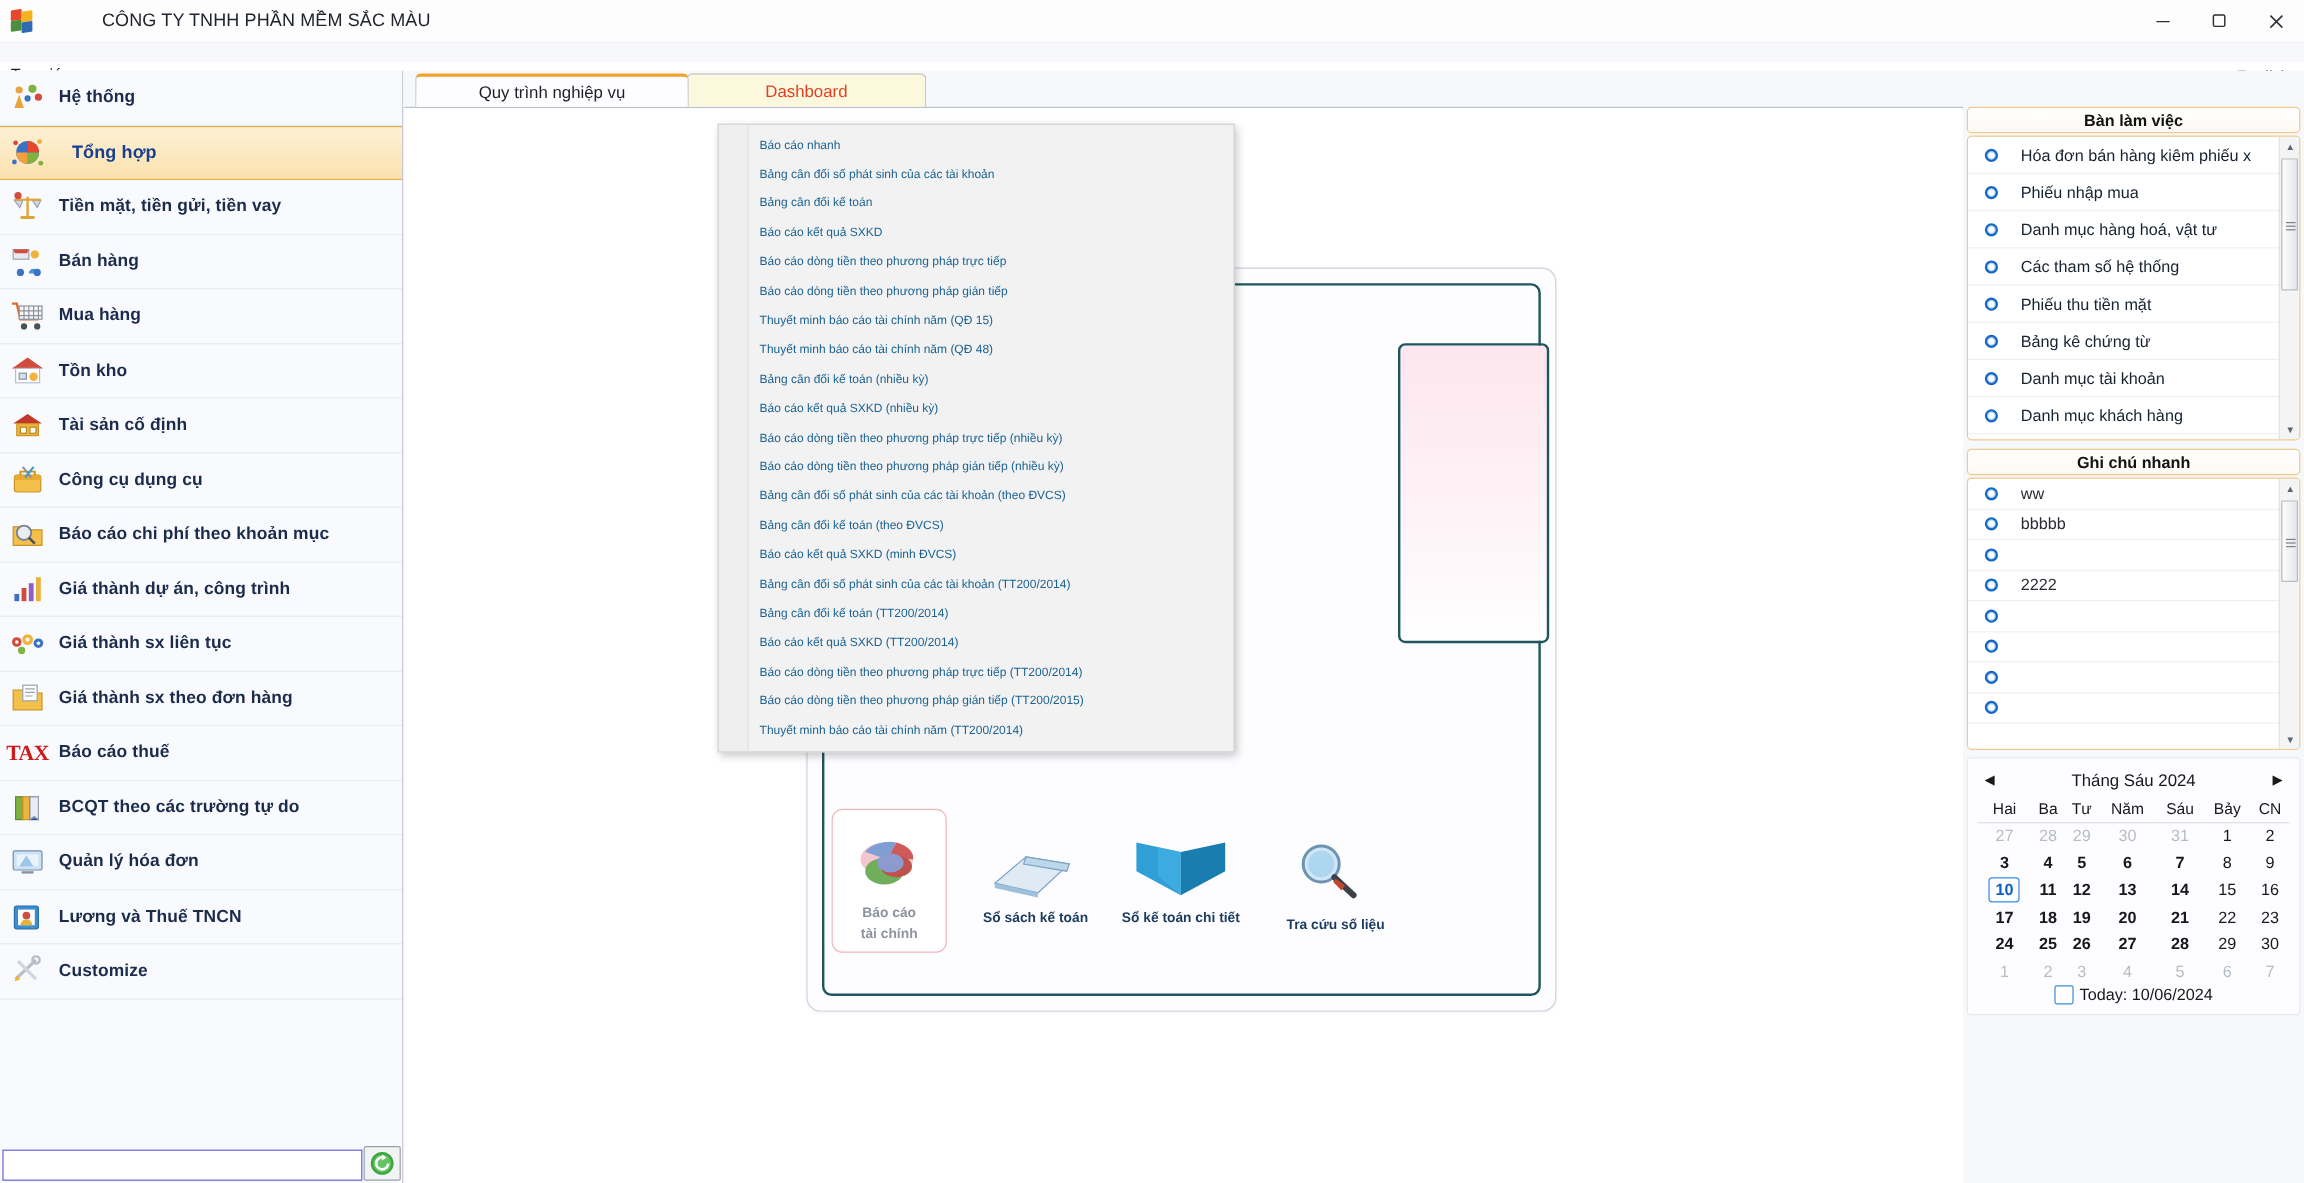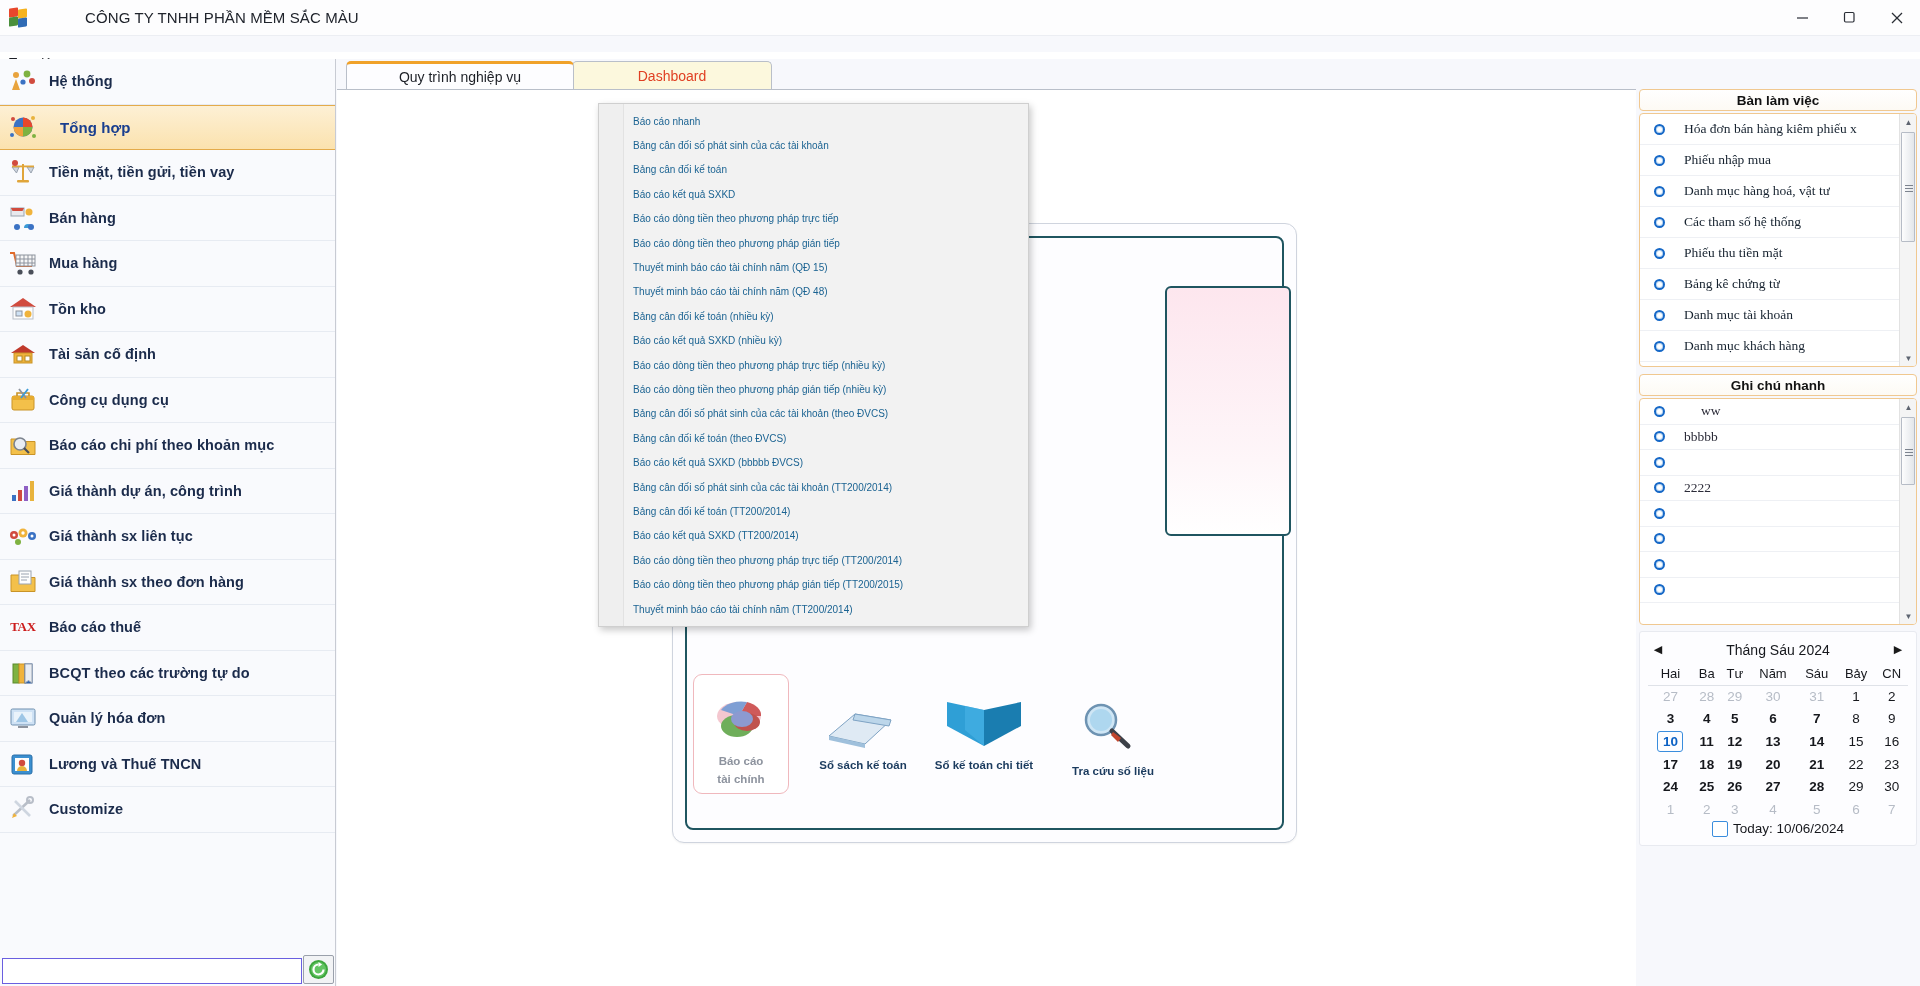--- a/index.html
+++ b/index.html
@@ -66,21 +66,21 @@
   }
   .side-item.active {
     background: linear-gradient(180deg,#fdf0d5 0%, #fbe2ae 100%);
     border-top: 1px solid #e4ab4a; border-bottom: 1px solid #e4ab4a;
   }
   .side-item.active .lbl { color: #193e8f; margin-left: 22px; font-size: 15px; }
   .ico { width: 30px; height: 30px; flex: none; position: relative; display:block; }
   .ico svg { display: block; width: 30px; height: 30px; }
   .ico-tax {
     width: 30px; height: 30px; display: flex; align-items: center; justify-content: center;
-    font-family: "Liberation Serif", serif; font-weight: bold; font-size: 13px; color: #cc1b1b;
+    font-family: "Liberation Serif", serif; font-weight: bold; font-size: 18px; color: #cc1b1b;
     letter-spacing: -.3px;
   }
 
   
   .search-wrap {
     position: absolute; left: 0; bottom: 0; width: 336px; height: 38px;
     display: flex; align-items: flex-end; padding: 0 2px 2px 2px;
   }
   .search-input {
     flex: 1; height: 26px; border: 1px solid #6a5fe0; background: #fff;
@@ -185,21 +185,21 @@
     margin: 0 3px; height: 22px; line-height: 21px; text-align: center;
     font-size: 13.5px; font-weight: bold; color: #121212;
     background: linear-gradient(180deg,#ffffff 0%, #fdfaf4 100%);
     border: 1px solid #f0c890; border-radius: 4px;
   }
   .panel-box {
     margin: 2px 3px 0 3px; background: #fff;
     border: 1px solid #f0c890; border-radius: 4px;
     position: relative; overflow: hidden;
   }
-  .pb-rows { position: absolute; left: 0; top: 0; right: 17px; bottom: 0; font-family: Liberation Serif, serif; }
+  .pb-rows { position: absolute; left: 0; top: 0; right: 17px; bottom: 0; }
   .pb-row {
     height: 31px; display: flex; align-items: center;
     border-bottom: 1px solid #eef0f4; padding-left: 14px;
   }
   .bullet {
     width: 11px; height: 11px; border-radius: 50%; flex: none;
     border: 2.5px solid #1668c7; background: #ffffff;
     box-shadow: inset 0 0 0 1px #bcd8f3;
   }
   .pb-label { font-size: 13.5px; color: #16222f; margin-left: 19px; white-space: nowrap; overflow: hidden; }
@@ -598,21 +598,21 @@
       <div class="dd-item">Báo cáo dòng tiền theo phương pháp trực tiếp</div>
       <div class="dd-item">Báo cáo dòng tiền theo phương pháp gián tiếp</div>
       <div class="dd-item">Thuyết minh báo cáo tài chính năm (QĐ 15)</div>
       <div class="dd-item">Thuyết minh báo cáo tài chính năm (QĐ 48)</div>
       <div class="dd-item">Bảng cân đối kế toán (nhiều kỳ)</div>
       <div class="dd-item">Báo cáo kết quả SXKD (nhiều kỳ)</div>
       <div class="dd-item">Báo cáo dòng tiền theo phương pháp trực tiếp (nhiều kỳ)</div>
       <div class="dd-item">Báo cáo dòng tiền theo phương pháp gián tiếp (nhiều kỳ)</div>
       <div class="dd-item">Bảng cân đối số phát sinh của các tài khoản (theo ĐVCS)</div>
       <div class="dd-item">Bảng cân đối kế toán (theo ĐVCS)</div>
-      <div class="dd-item">Báo cáo kết quả SXKD (bbbbb ĐVCS)</div>
+      <div class="dd-item">Báo cáo kết quả SXKD (minh ĐVCS)</div>
       <div class="dd-item">Bảng cân đối số phát sinh của các tài khoản (TT200/2014)</div>
       <div class="dd-item">Bảng cân đối kế toán (TT200/2014)</div>
       <div class="dd-item">Báo cáo kết quả SXKD (TT200/2014)</div>
       <div class="dd-item">Báo cáo dòng tiền theo phương pháp trực tiếp (TT200/2014)</div>
       <div class="dd-item">Báo cáo dòng tiền theo phương pháp gián tiếp (TT200/2015)</div>
       <div class="dd-item">Thuyết minh báo cáo tài chính năm (TT200/2014)</div>
     </div>
   </div>
 
   <div class="rightpanel">
@@ -664,21 +664,21 @@
           <span class="vs-grip" style="top:55px;"></span>
           <span class="vs-grip" style="top:58px;"></span>
         </div>
         <div class="vs-arrow down">▼</div>
       </div>
     </div>
 
     <div class="panel-head" style="margin-top:7px;">Ghi chú nhanh</div>
     <div class="panel-box" style="height:227px;">
       <div class="pb-rows">
-        <div class="pb-row" style="height:25.5px;gap:17px;">
+        <div class="pb-row" style="height:25.5px;">
           <span class="bullet"></span>
           <span class="pb-label note">ww</span>
         </div>
         <div class="pb-row" style="height:25.5px;">
           <span class="bullet"></span>
           <span class="pb-label note">bbbbb</span>
         </div>
         <div class="pb-row" style="height:25.5px;">
           <span class="bullet"></span>
           <span class="pb-label note"></span>

